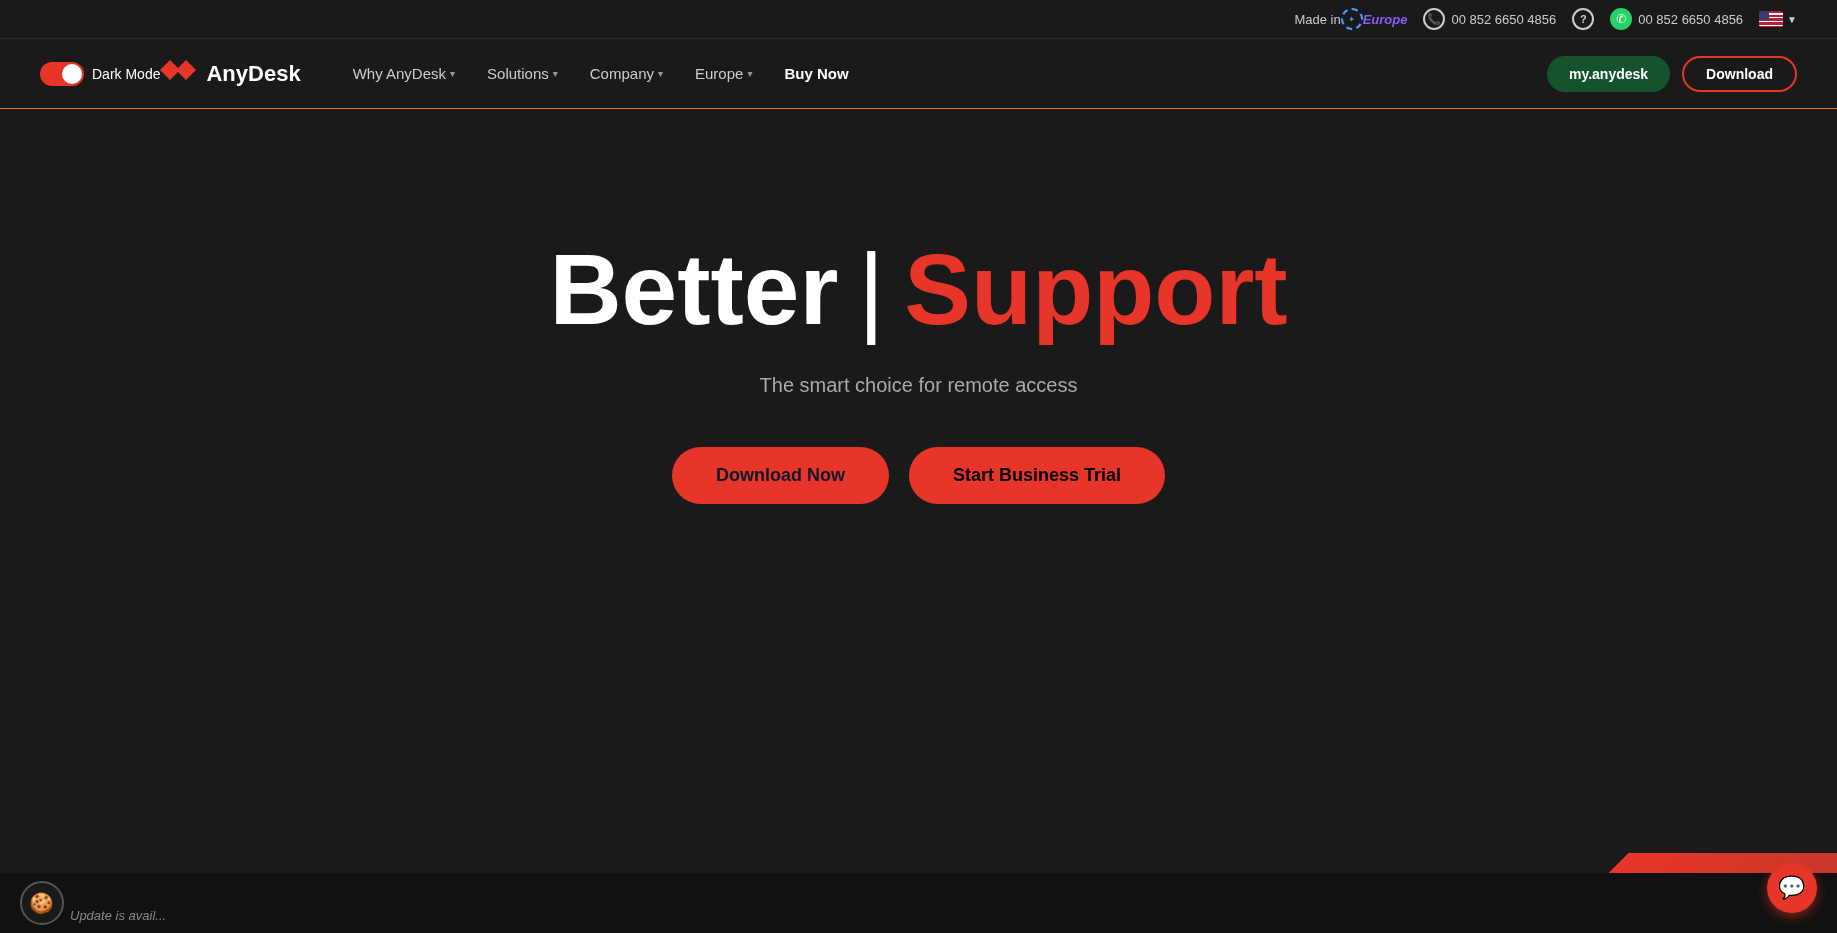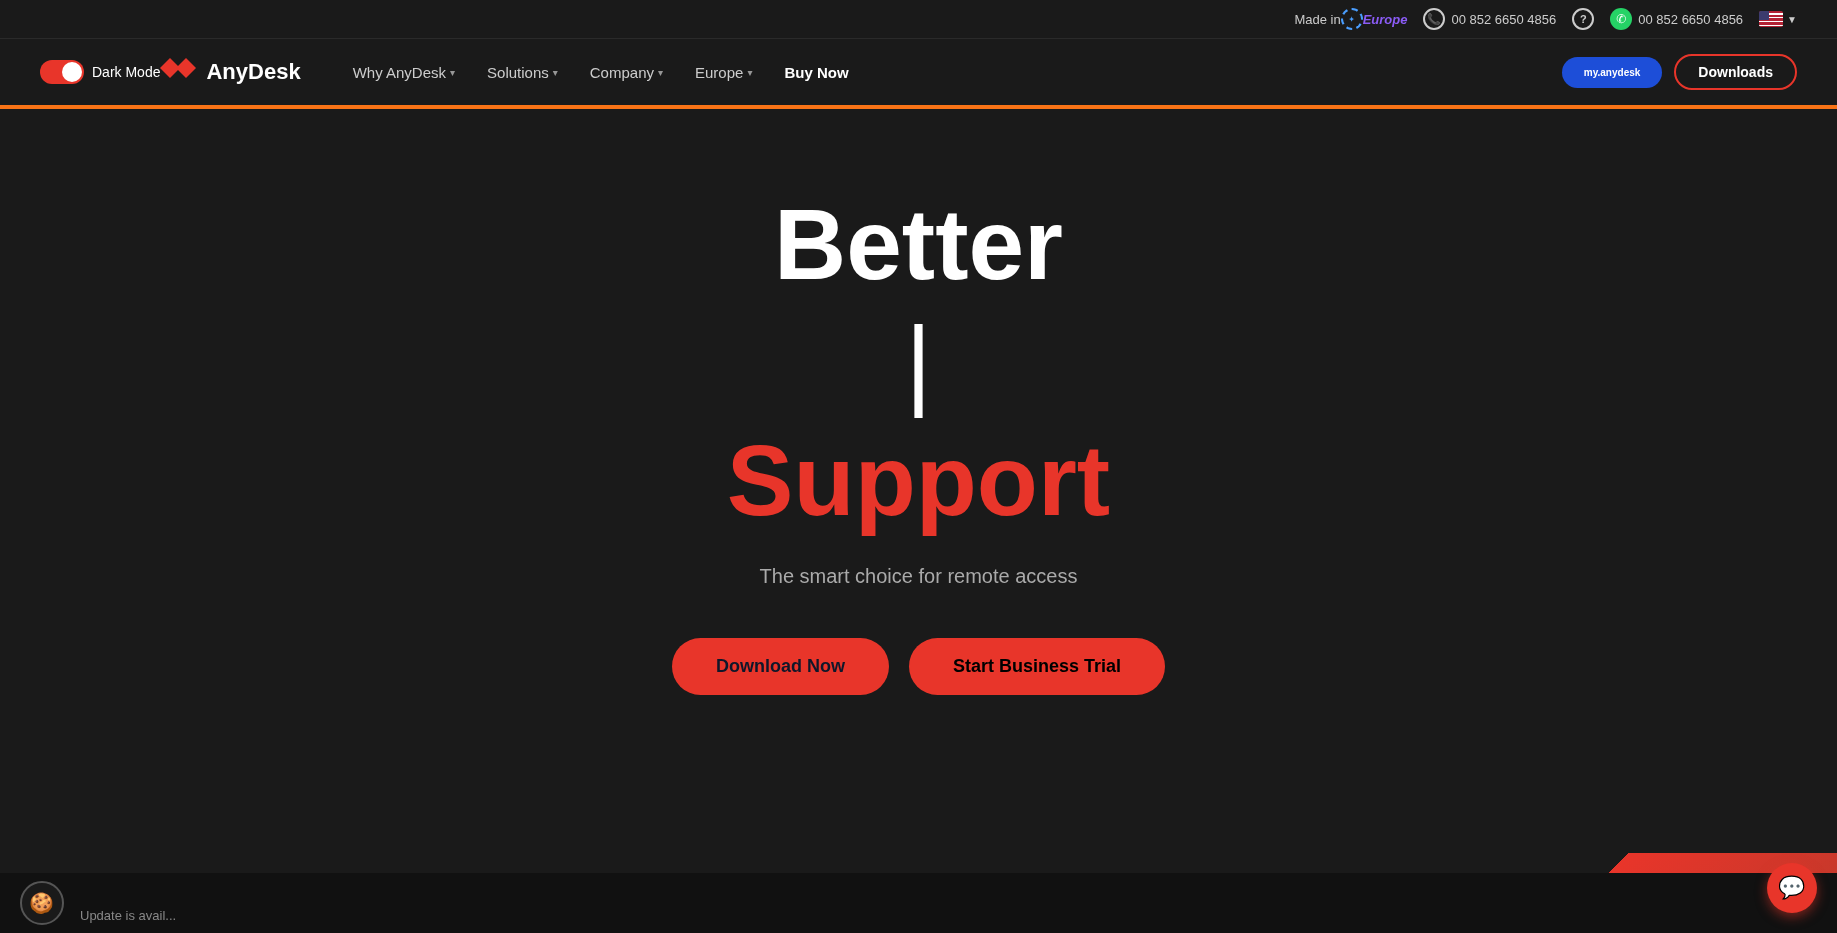--- a/index.html
+++ b/index.html
@@ -104,21 +104,21 @@
       background: #3C3B6E;
     }
 
     
     .navbar {
       background: #1a1a1a;
       display: flex;
       align-items: center;
       padding: 0 40px;
       height: 70px;
-      border-bottom: 4px solid #f97316;
+      border-bottom: 1px solid #f97316;
     }
     .logo {
       display: flex;
       align-items: center;
       gap: 10px;
       margin-right: 40px;
       text-decoration: none;
     }
     .logo-icon {
       width: 36px;
@@ -155,26 +155,26 @@
     .nav-buy {
       color: #fff;
       font-weight: 600;
     }
     .nav-actions {
       display: flex;
       align-items: center;
       gap: 12px;
     }
     .btn-my-anydesk {
-      background: #1d4ed8;
+      background: #14532d;
       color: #fff;
       border: none;
       border-radius: 25px;
       padding: 10px 22px;
-      font-size: 10px;
+      font-size: 14px;
       font-weight: 600;
       cursor: pointer;
     }
     .btn-downloads {
       background: transparent;
       color: #fff;
       border: 2px solid #e8352a;
       border-radius: 25px;
       padding: 8px 22px;
       font-size: 14px;
@@ -224,22 +224,21 @@
       min-height: 500px;
       position: relative;
     }
     .hero-title {
       font-size: 100px;
       font-weight: 700;
       line-height: 1.1;
       margin-bottom: 30px;
       display: flex;
       align-items: center;
-      gap: 8px;
-      flex-direction: column;
+      gap: 0;
     }
     .hero-title-white {
       color: #fff;
     }
     .hero-title-divider {
       color: #fff;
       margin: 0 20px;
       font-weight: 300;
     }
     .hero-title-red {
@@ -327,23 +326,24 @@
       width: 400px;
       height: 80px;
       background: linear-gradient(135deg, transparent 40%, #e8352a 40%, #c0392b 100%);
       pointer-events: none;
     }
 
     
     .bottom-left-text {
       position: fixed;
       bottom: 10px;
-      left: 80px;
+      left: 70px;
       color: #888;
       font-size: 13px;
+      font-style: italic;
     }
   </style>
 </head>
 <body>
 
 <div class="top-bar">
   <div class="made-in">
     <span>Made in</span>
     <span class="europe-stars">✦</span>
     <span class="europe-text">Europe</span>
@@ -405,21 +405,21 @@
       <span>Europe</span>
       <span class="chevron">▾</span>
     </a>
     <a class="nav-item nav-buy" href="#">
       <span>Buy Now</span>
     </a>
   </div>
 
   <div class="nav-actions">
     <button class="btn-my-anydesk">my.anydesk</button>
-    <button class="btn-downloads">Downloads</button>
+    <button class="btn-downloads">Download</button>
   </div>
 </nav>
 
 <section class="hero">
   <div class="hero-title">
     <span class="hero-title-white">Better</span>
     <span class="hero-title-divider">|</span>
     <span class="hero-title-red">Support</span>
   </div>
 

